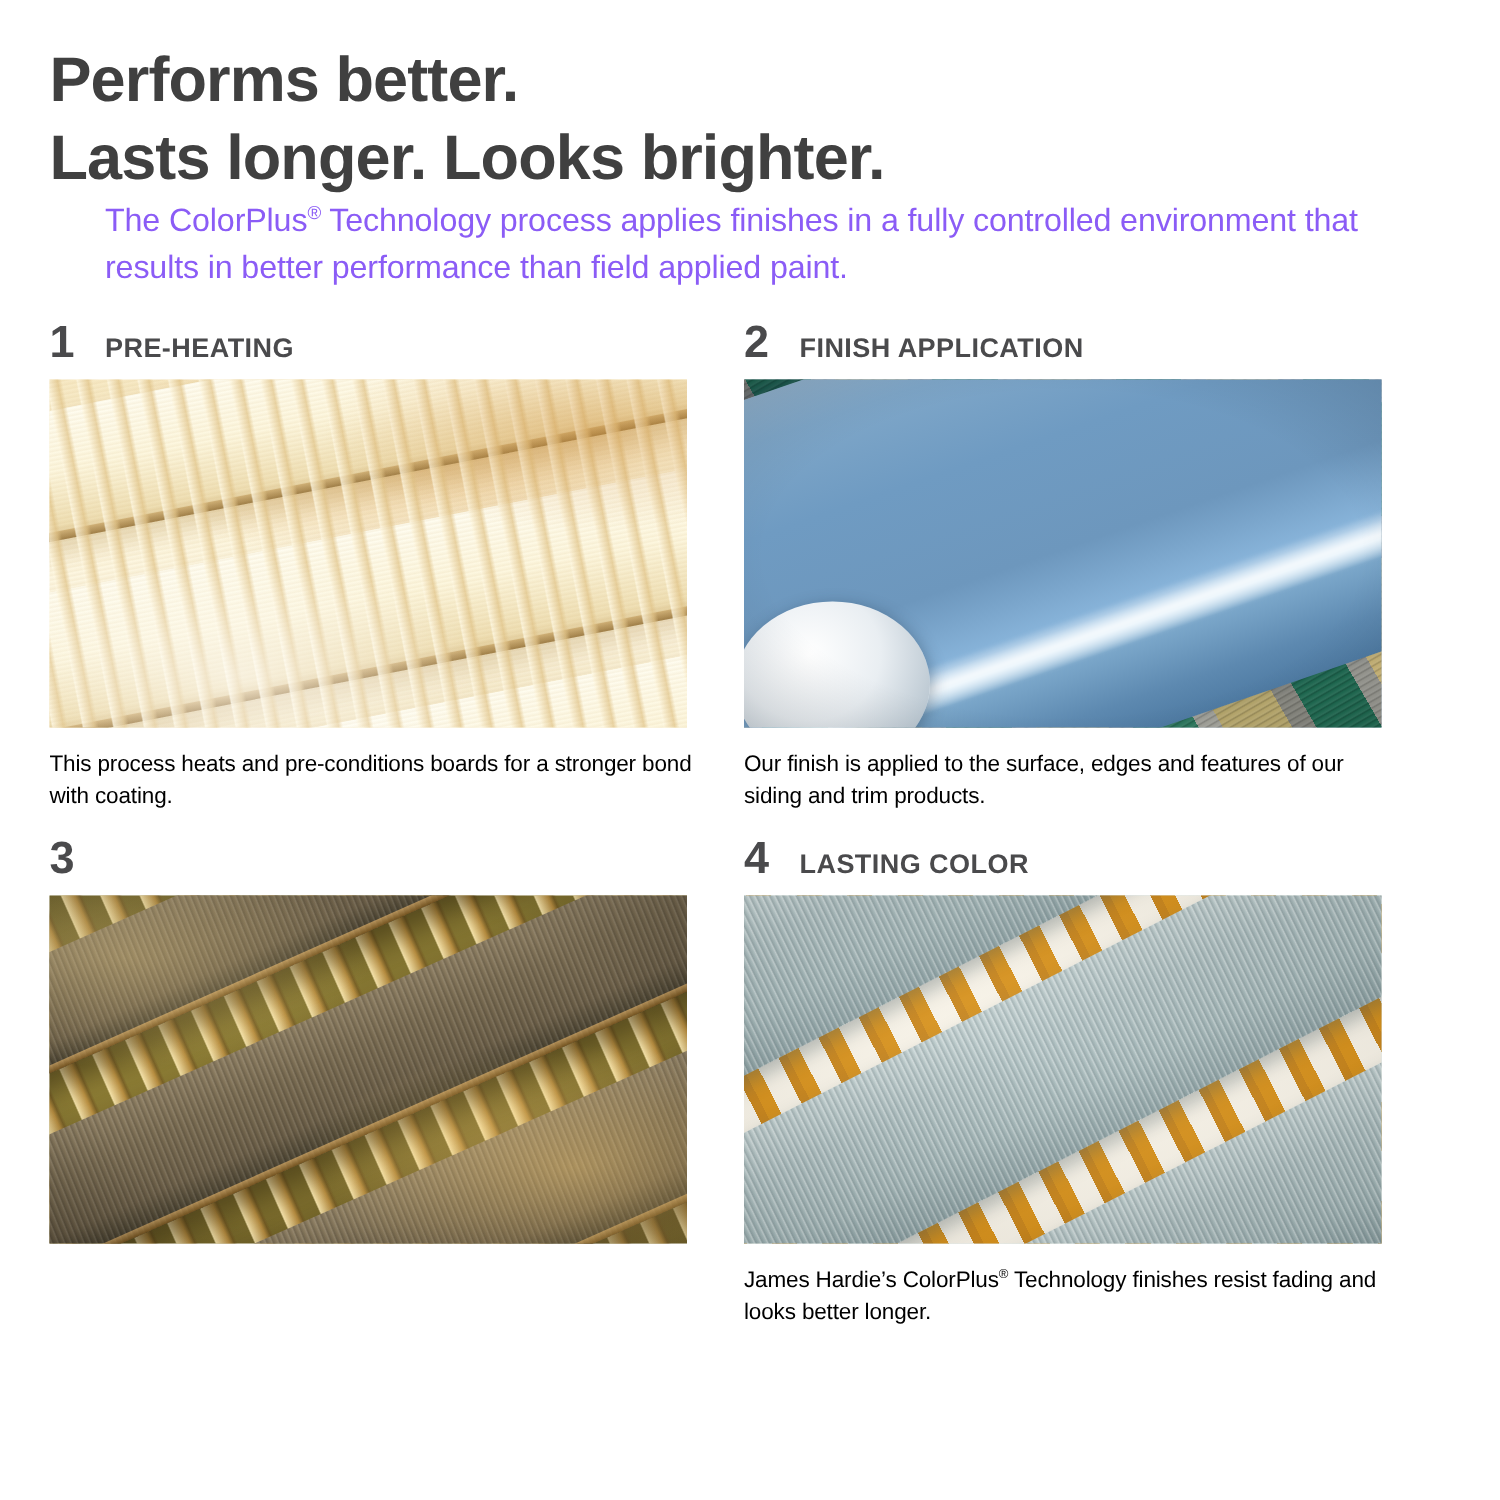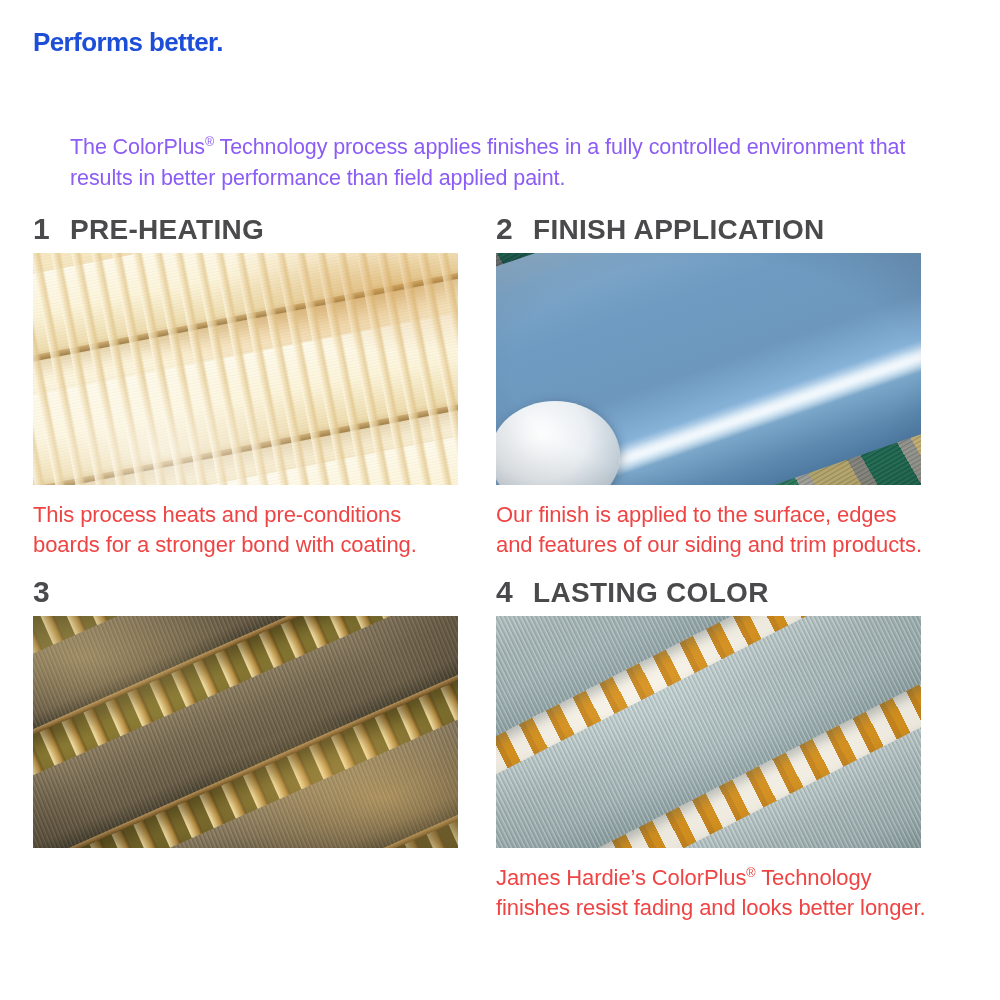--- a/index.html
+++ b/index.html
@@ -20,22 +20,22 @@
     background: #ffffff;
     overflow: hidden;
   }
 
   
   .headline {
     position: absolute;
     left: 33px;
     top: 27px;
     width: 900px;
-    color: #1d4ed8;
-    font-size: 26px;
+    color: #404040;
+    font-size: 42px;
     font-weight: bold;
     line-height: 1.23;
     letter-spacing: -0.6px;
   }
   .headline .line { display: block; white-space: nowrap; }
 
   
   .subhead {
     position: absolute;
     left: 33px;
@@ -74,40 +74,40 @@
   }
   .step-num {
     font-size: 30px;
     font-weight: bold;
     line-height: 1;
     width: 30px;
     flex: 0 0 30px;
     letter-spacing: -0.5px;
   }
   .step-label {
-    font-size: 28px;
+    font-size: 18px;
     font-weight: bold;
     letter-spacing: 0.3px;
     line-height: 1;
     margin-left: 7px;
   }
 
   .photo {
     position: relative;
     width: 425px;
     height: 232px;
     overflow: hidden;
     margin-top: 3px;
     background: #cccccc;
   }
 
   .caption {
     margin-top: 15px;
-    color: #ef4444;
-    font-size: 22px;
+    color: #000000;
+    font-size: 15px;
     line-height: 1.37;
     letter-spacing: -0.1px;
     width: 430px;
   }
   .caption sup {
     font-size: 0.58em;
     vertical-align: super;
     line-height: 0;
   }
 
@@ -313,20 +313,21 @@
     background: radial-gradient(ellipse 90% 90% at 45% 45%, rgba(255,255,255,0.12) 0%, rgba(0,0,0,0.10) 100%);
   }
 </style>
 </head>
 <body>
 
 <div class="page">
 
   <h1 class="headline">
     <span class="line">Performs better.</span>
+    <span class="line">Lasts longer. Looks brighter.</span>
   </h1>
 
   <p class="subhead"><span>The ColorPlus</span><sup>®</sup><span> Technology process applies finishes in a fully controlled environment that results in better performance than field applied paint.</span></p>
 
   <div class="grid">
 
     <div class="row row-1">
 
       <div class="cell">
         <div class="step-head">

